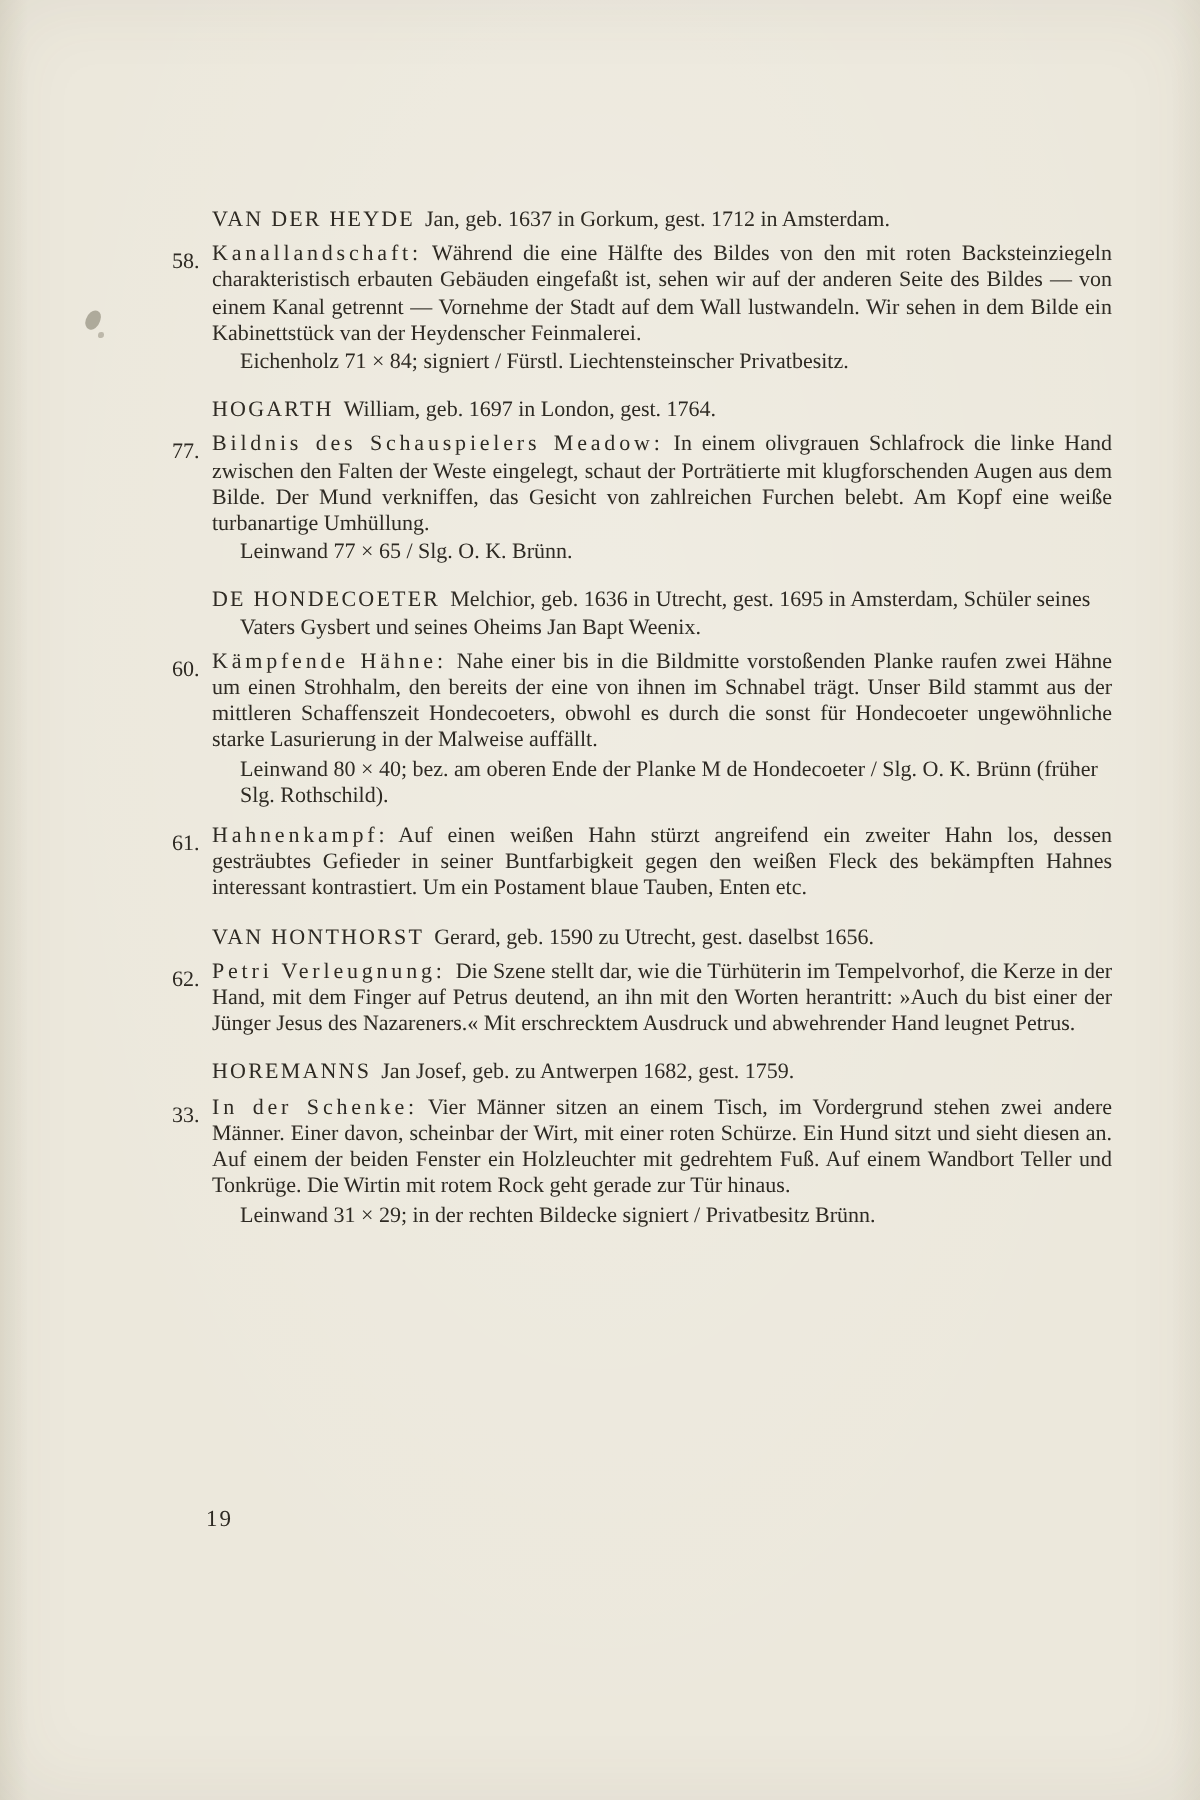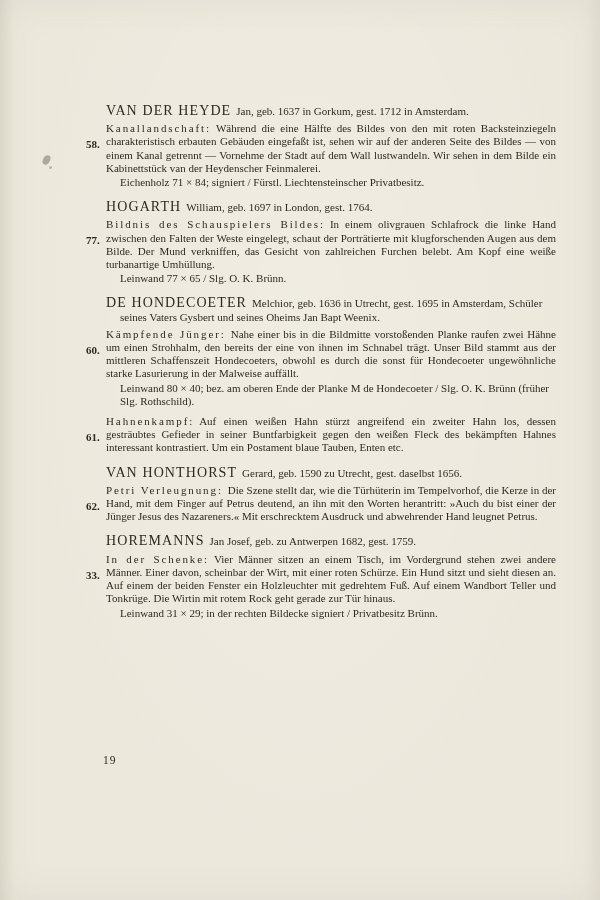--- a/index.html
+++ b/index.html
@@ -32,33 +32,32 @@
     font-size: 11px; line-height: 13.2px;
   }
   .artist {
     margin: 11px 0 4px;
     padding-left: 34px;
     text-indent: -14px; 
   }
   .text-block .artist:first-child { margin-top: 0; }
   .artist-name {
     letter-spacing: 1.1px;
-    font-size: 14px;
+    font-size: 11px;
     margin-right: 5px;
     white-space: nowrap;
   }
   .work {
     position: relative;
     margin: 0 0 7px 0;
     padding-left: 20px;
   }
   .work .num {
-    position: absolute; left: 0; top: 16px;
+    position: absolute; left: 0; top: 4px;
     width: 38px;
-    font-weight: bold;
   }
   .work .desc {
     margin: 0;
     text-align: justify;
     hyphens: auto;
   }
   .work .title {
     letter-spacing: 1.9px;
     margin-right: 5px;
     margin-top: 24px;
@@ -88,29 +87,29 @@
     <section class="work">
       <span class="num">58.</span>
       <p class="desc"><span class="title">Kanallandschaft:</span><span>Während die eine Hälfte des Bildes von den mit roten Backsteinziegeln charakteristisch erbauten Gebäuden eingefaßt ist, sehen wir auf der anderen Seite des Bildes — von einem Kanal getrennt — Vornehme der Stadt auf dem Wall lustwandeln. Wir sehen in dem Bilde ein Kabinettstück van der Heydenscher Feinmalerei.</span></p>
       <p class="prov">Eichenholz 71 × 84; signiert / Fürstl. Liechtensteinscher Privatbesitz.</p>
     </section>
 
     <p class="artist"><span class="artist-name">HOGARTH</span><span class="artist-details">William, geb. 1697 in London, gest. 1764.</span></p>
 
     <section class="work">
       <span class="num">77.</span>
-      <p class="desc"><span class="title">Bildnis des Schauspielers Bildes:</span><span>In einem olivgrauen Schlafrock die linke Hand zwischen den Falten der Weste eingelegt, schaut der Porträtierte mit klugforschenden Augen aus dem Bilde. Der Mund verkniffen, das Gesicht von zahlreichen Furchen belebt. Am Kopf eine weiße turbanartige Umhüllung.</span></p>
+      <p class="desc"><span class="title">Bildnis des Schauspielers Meadow:</span><span>In einem olivgrauen Schlafrock die linke Hand zwischen den Falten der Weste eingelegt, schaut der Porträtierte mit klugforschenden Augen aus dem Bilde. Der Mund verkniffen, das Gesicht von zahlreichen Furchen belebt. Am Kopf eine weiße turbanartige Umhüllung.</span></p>
       <p class="prov">Leinwand 77 × 65 / Slg. O. K. Brünn.</p>
     </section>
 
     <p class="artist"><span class="artist-name">DE HONDECOETER</span><span class="artist-details">Melchior, geb. 1636 in Utrecht, gest. 1695 in Amsterdam, Schüler seines Vaters Gysbert und seines Oheims Jan Bapt Weenix.</span></p>
 
     <section class="work">
       <span class="num">60.</span>
-      <p class="desc"><span class="title">Kämpfende Jünger:</span><span>Nahe einer bis in die Bildmitte vorstoßenden Planke raufen zwei Hähne um einen Strohhalm, den bereits der eine von ihnen im Schnabel trägt. Unser Bild stammt aus der mittleren Schaffenszeit Hondecoeters, obwohl es durch die sonst für Hondecoeter ungewöhnliche starke Lasurierung in der Malweise auffällt.</span></p>
+      <p class="desc"><span class="title">Kämpfende Hähne:</span><span>Nahe einer bis in die Bildmitte vorstoßenden Planke raufen zwei Hähne um einen Strohhalm, den bereits der eine von ihnen im Schnabel trägt. Unser Bild stammt aus der mittleren Schaffenszeit Hondecoeters, obwohl es durch die sonst für Hondecoeter ungewöhnliche starke Lasurierung in der Malweise auffällt.</span></p>
       <p class="prov">Leinwand 80 × 40; bez. am oberen Ende der Planke M de Hondecoeter / Slg. O. K. Brünn (früher Slg. Rothschild).</p>
     </section>
 
     <section class="work">
       <span class="num">61.</span>
       <p class="desc"><span class="title">Hahnenkampf:</span><span>Auf einen weißen Hahn stürzt angreifend ein zweiter Hahn los, dessen gesträubtes Gefieder in seiner Buntfarbigkeit gegen den weißen Fleck des bekämpften Hahnes interessant kontrastiert. Um ein Postament blaue Tauben, Enten etc.</span></p>
     </section>
 
     <p class="artist"><span class="artist-name">VAN HONTHORST</span><span class="artist-details">Gerard, geb. 1590 zu Utrecht, gest. daselbst 1656.</span></p>
 

